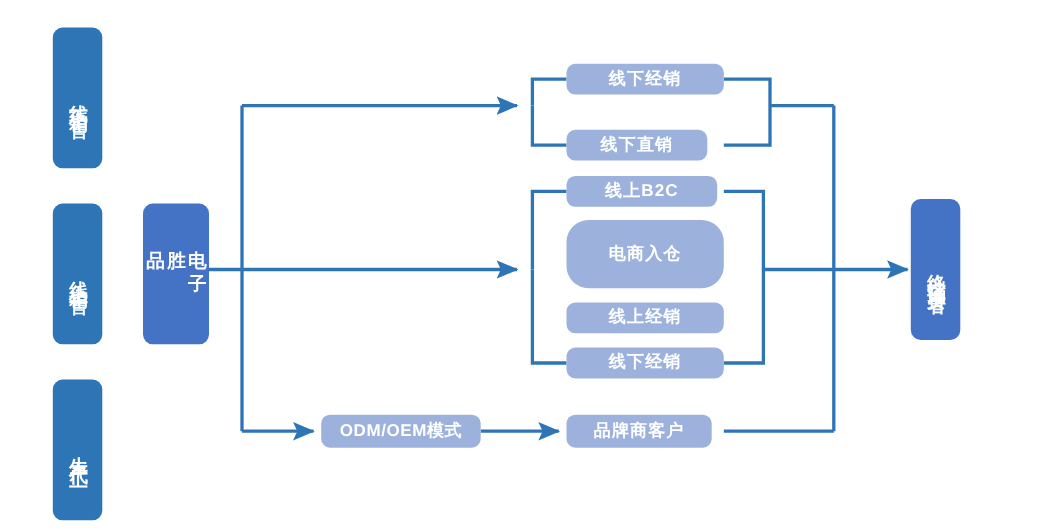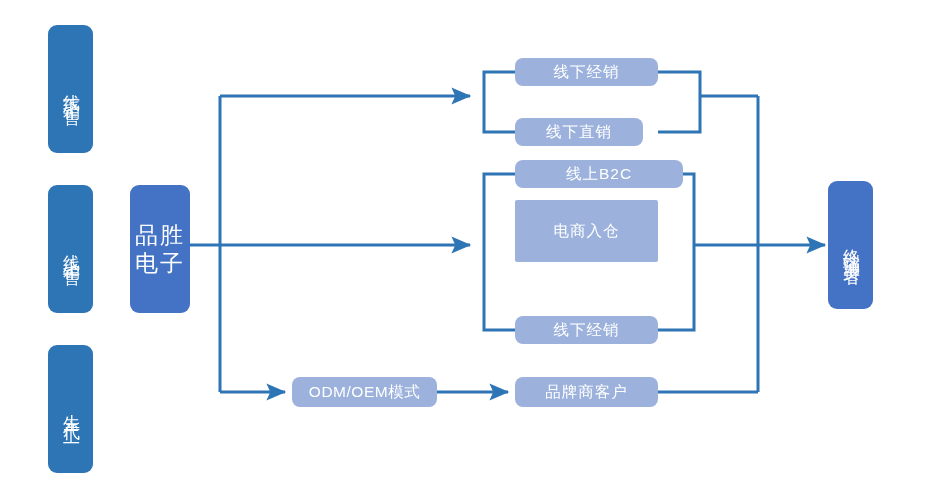--- a/index.html
+++ b/index.html
@@ -28,63 +28,63 @@
     z-index: 1;
   }
   
   .node {
     position: absolute;
     z-index: 2;
     box-sizing: border-box;
     display: flex;
     align-items: center;
     justify-content: center;
-    text-align: center;
+    text-align: right;
     color: #ffffff;
-    font-weight: normal;
+    font-weight: bold;
     line-height: 1.22;
     letter-spacing: 0.5px;
     -webkit-font-smoothing: antialiased;
   }
   
   .cat-pill {
     background: #2E75B6;
     border-radius: 9px;
     font-size: 17px;
     writing-mode: vertical-rl;
     text-orientation: upright;
     letter-spacing: 5px;
     padding-top: 4px;
   }
   
   .root-node {
     background: #4472C4;
     border-radius: 9px;
-    font-size: 23px;
+    font-size: 17px;
     letter-spacing: 2px;
   }
   
   .terminal-node {
     background: #4472C4;
     border-radius: 9px;
     font-size: 17px;
     writing-mode: vertical-rl;
     text-orientation: upright;
     letter-spacing: 5px;
     padding-top: 4px;
   }
   
   .chan-box {
     background: #9CB2DC;
     border-radius: 8px;
     font-size: 15.5px;
     letter-spacing: 1px;
   }
   .chan-box.tall {
-    border-radius: 2px;
+    border-radius: 20px;
     line-height: 1.38;
   }
   .chan-box.latin {
     letter-spacing: 0.5px;
   }
 </style>
 </head>
 <body>
 
 <div id="canvas">
@@ -138,28 +138,29 @@
   <div class="node cat-pill" style="left:48px; top:345px; width:45px; height:128px;">生产代工</div>
 
   <div class="node root-node" style="left:130px; top:185px; width:60px; height:128px;">
     <span>品胜电子</span>
   </div>
 
   <div class="node chan-box" style="left:515px; top:58px; width:143px; height:28px;">线下经销</div>
 
   <div class="node chan-box" style="left:515px; top:118px; width:128px; height:28px;">线下直销</div>
 
-  <div class="node chan-box" style="left:515px; top:160px; width:168px; height:28px;">线上B2C</div>
+  <div class="node chan-box" style="left:515px; top:160px; width:137px; height:28px;">线上B2C</div>
 
   <div class="node chan-box tall" style="left:515px; top:200px; width:143px; height:62px; flex-direction:column;">
     <span>电商入仓</span>
   </div>
 
+  <div class="node chan-box" style="left:515px; top:275px; width:143px; height:28px;">线上经销</div>
 
   <div class="node chan-box" style="left:515px; top:316px; width:143px; height:28px;">线下经销</div>
 
   <div class="node chan-box latin" style="left:292px; top:377px; width:145px; height:30px;">ODM/OEM模式</div>
 
-  <div class="node chan-box" style="left:515px; top:377px; width:143px; height:30px;">品牌商客户</div>
+  <div class="node chan-box" style="left:515px; top:377px; width:132px; height:30px;">品牌商客户</div>
 
   <div class="node terminal-node" style="left:828px; top:181px; width:45px; height:128px;">终端消费者</div>
 
 </div>
 
 </body></html>

